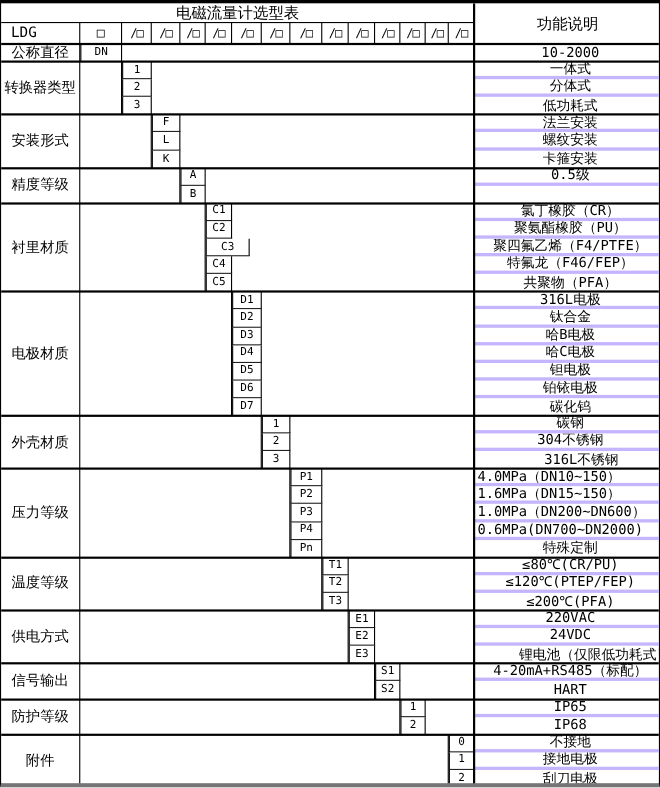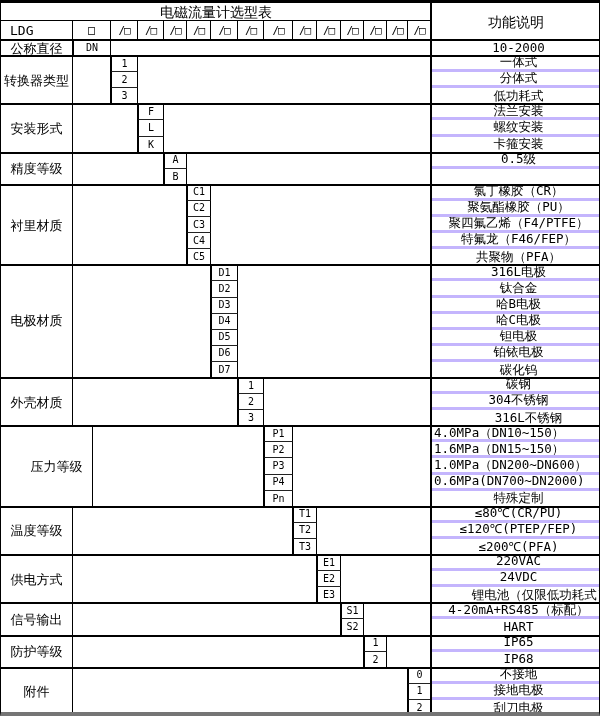--- a/index.html
+++ b/index.html
@@ -104,33 +104,33 @@
         <div class="cell code-cell" style="left: 163px; top: 16.0952px; height: 16.0952px; width: 23px;">B</div>
         <div class="cell" style="left: 186px; top: 0px; height: 100%; width: 244px;"></div>
         <div class="cell desc-cell desc-div" style="top: 0px; height: 16.0952px;">0.5级</div>
       </div>
       <div class="band" style="top: 181.857px; height: 80.4762px;">
         <div class="band-sep"></div>
         <div class="cell label-cell" style="top: 0px; height: 100%; width: 72px;">衬里材质</div>
         <div class="cell empty-cell" style="left: 72px; top: 0px; height: 100%; width: 114px;"></div>
         <div class="cell code-cell code-div" style="left: 186px; top: 0px; height: 16.0952px; width: 24px;">C1</div>
         <div class="cell code-cell code-div" style="left: 186px; top: 16.0952px; height: 16.0952px; width: 24px;">C2</div>
-        <div class="cell code-cell code-div" style="left: 186px; top: 32.1905px; height: 16.0952px; width: 24px;">C3</div>
+        <div class="cell code-cell code-div" style="left: 186px; top: 32.1905px; height: 16.0952px; width: 40px;">C3</div>
         <div class="cell code-cell code-div" style="left: 186px; top: 48.2857px; height: 16.0952px; width: 24px;">C4</div>
         <div class="cell code-cell" style="left: 186px; top: 64.381px; height: 16.0952px; width: 24px;">C5</div>
         <div class="cell" style="left: 210px; top: 0px; height: 100%; width: 220px;"></div>
         <div class="cell desc-cell desc-div" style="top: 0px; height: 16.0952px;">氯丁橡胶（CR）</div>
         <div class="cell desc-cell desc-div" style="top: 16.0952px; height: 16.0952px;">聚氨酯橡胶（PU）</div>
         <div class="cell desc-cell desc-div" style="top: 32.1905px; height: 16.0952px;">聚四氟乙烯（F4/PTFE）</div>
         <div class="cell desc-cell desc-div" style="top: 48.2857px; height: 16.0952px;">特氟龙（F46/FEP）</div>
         <div class="cell desc-cell" style="top: 64.381px; height: 16.0952px;">共聚物（PFA）</div>
       </div>
       <div class="band" style="top: 262.333px; height: 112.667px;">
         <div class="band-sep"></div>
-        <div class="cell label-cell" style="top: 0px; height: 100%; width: 72px; font-family: Liberation Mono, monospace;">电极材质</div>
+        <div class="cell label-cell" style="top: 0px; height: 100%; width: 72px;">电极材质</div>
         <div class="cell empty-cell" style="left: 72px; top: 0px; height: 100%; width: 138px;"></div>
         <div class="cell code-cell code-div" style="left: 210px; top: 0px; height: 16.0952px; width: 27px;">D1</div>
         <div class="cell code-cell code-div" style="left: 210px; top: 16.0952px; height: 16.0952px; width: 27px;">D2</div>
         <div class="cell code-cell code-div" style="left: 210px; top: 32.1905px; height: 16.0952px; width: 27px;">D3</div>
         <div class="cell code-cell code-div" style="left: 210px; top: 48.2857px; height: 16.0952px; width: 27px;">D4</div>
         <div class="cell code-cell code-div" style="left: 210px; top: 64.381px; height: 16.0952px; width: 27px;">D5</div>
         <div class="cell code-cell code-div" style="left: 210px; top: 80.4762px; height: 16.0952px; width: 27px;">D6</div>
         <div class="cell code-cell" style="left: 210px; top: 96.5714px; height: 16.0952px; width: 27px;">D7</div>
         <div class="cell" style="left: 237px; top: 0px; height: 100%; width: 193px;"></div>
         <div class="cell desc-cell desc-div" style="top: 0px; height: 16.0952px;">316L电极</div>
@@ -148,21 +148,21 @@
         <div class="cell code-cell code-div" style="left: 237px; top: 0px; height: 16.0952px; width: 26px;">1</div>
         <div class="cell code-cell code-div" style="left: 237px; top: 16.0952px; height: 16.0952px; width: 26px;">2</div>
         <div class="cell code-cell" style="left: 237px; top: 32.1905px; height: 16.0952px; width: 26px;">3</div>
         <div class="cell" style="left: 263px; top: 0px; height: 100%; width: 167px;"></div>
         <div class="cell desc-cell desc-div" style="top: 0px; height: 16.0952px;">碳钢</div>
         <div class="cell desc-cell desc-div" style="top: 16.0952px; height: 16.0952px;">304不锈钢</div>
         <div class="cell desc-cell" style="top: 32.1905px; height: 16.0952px; padding-left: 20px;">316L不锈钢</div>
       </div>
       <div class="band" style="top: 423.286px; height: 80.4762px;">
         <div class="band-sep"></div>
-        <div class="cell label-cell" style="top: 0px; height: 100%; width: 72px; margin-left: 20px;">压力等级</div>
+        <div class="cell label-cell" style="top: 0px; height: 100%; width: 72px;">压力等级</div>
         <div class="cell empty-cell" style="left: 72px; top: 0px; height: 100%; width: 191px;"></div>
         <div class="cell code-cell code-div" style="left: 263px; top: 0px; height: 16.0952px; width: 29px;">P1</div>
         <div class="cell code-cell code-div" style="left: 263px; top: 16.0952px; height: 16.0952px; width: 29px;">P2</div>
         <div class="cell code-cell code-div" style="left: 263px; top: 32.1905px; height: 16.0952px; width: 29px;">P3</div>
         <div class="cell code-cell code-div" style="left: 263px; top: 48.2857px; height: 16.0952px; width: 29px;">P4</div>
         <div class="cell code-cell" style="left: 263px; top: 64.381px; height: 16.0952px; width: 29px;">Pn</div>
         <div class="cell" style="left: 292px; top: 0px; height: 100%; width: 138px;"></div>
         <div class="cell desc-cell desc-div desc-left" style="top: 0px; height: 16.0952px;">4.0MPa（DN10~150）</div>
         <div class="cell desc-cell desc-div desc-left" style="top: 16.0952px; height: 16.0952px;">1.6MPa（DN15~150）</div>
         <div class="cell desc-cell desc-div desc-left" style="top: 32.1905px; height: 16.0952px;">1.0MPa（DN200~DN600）</div>

